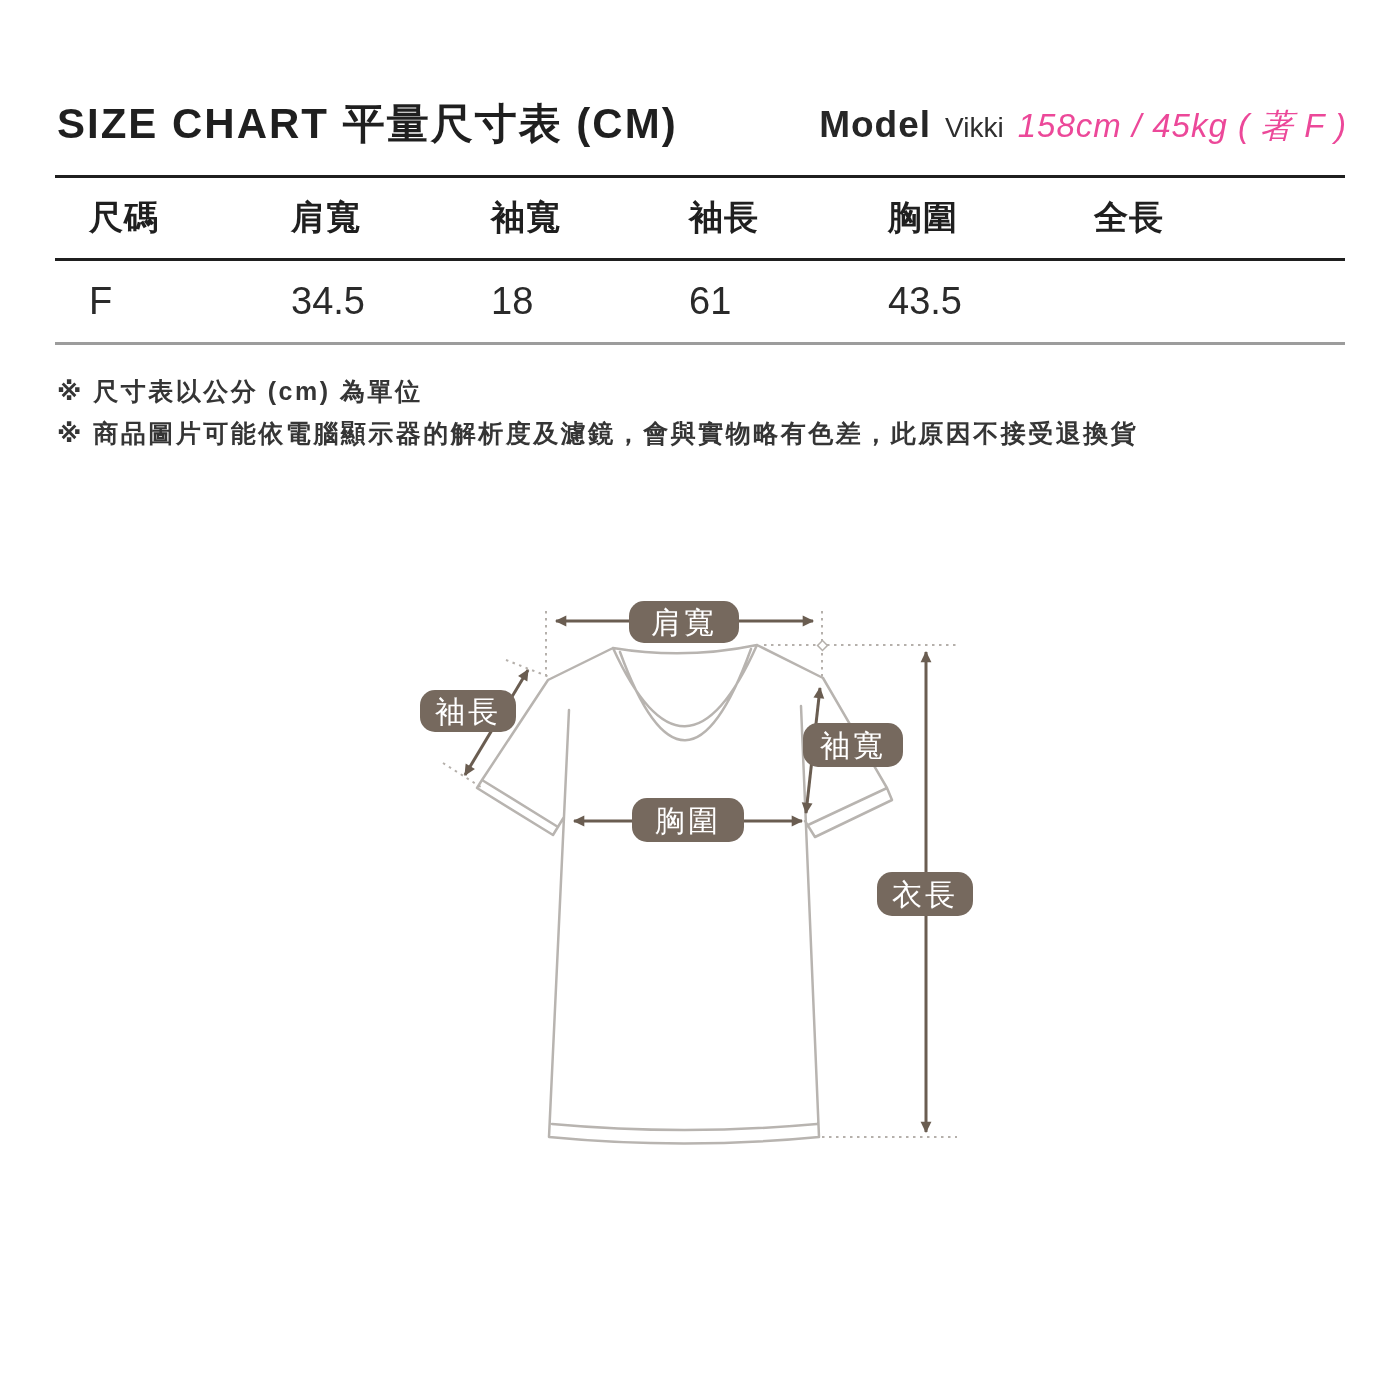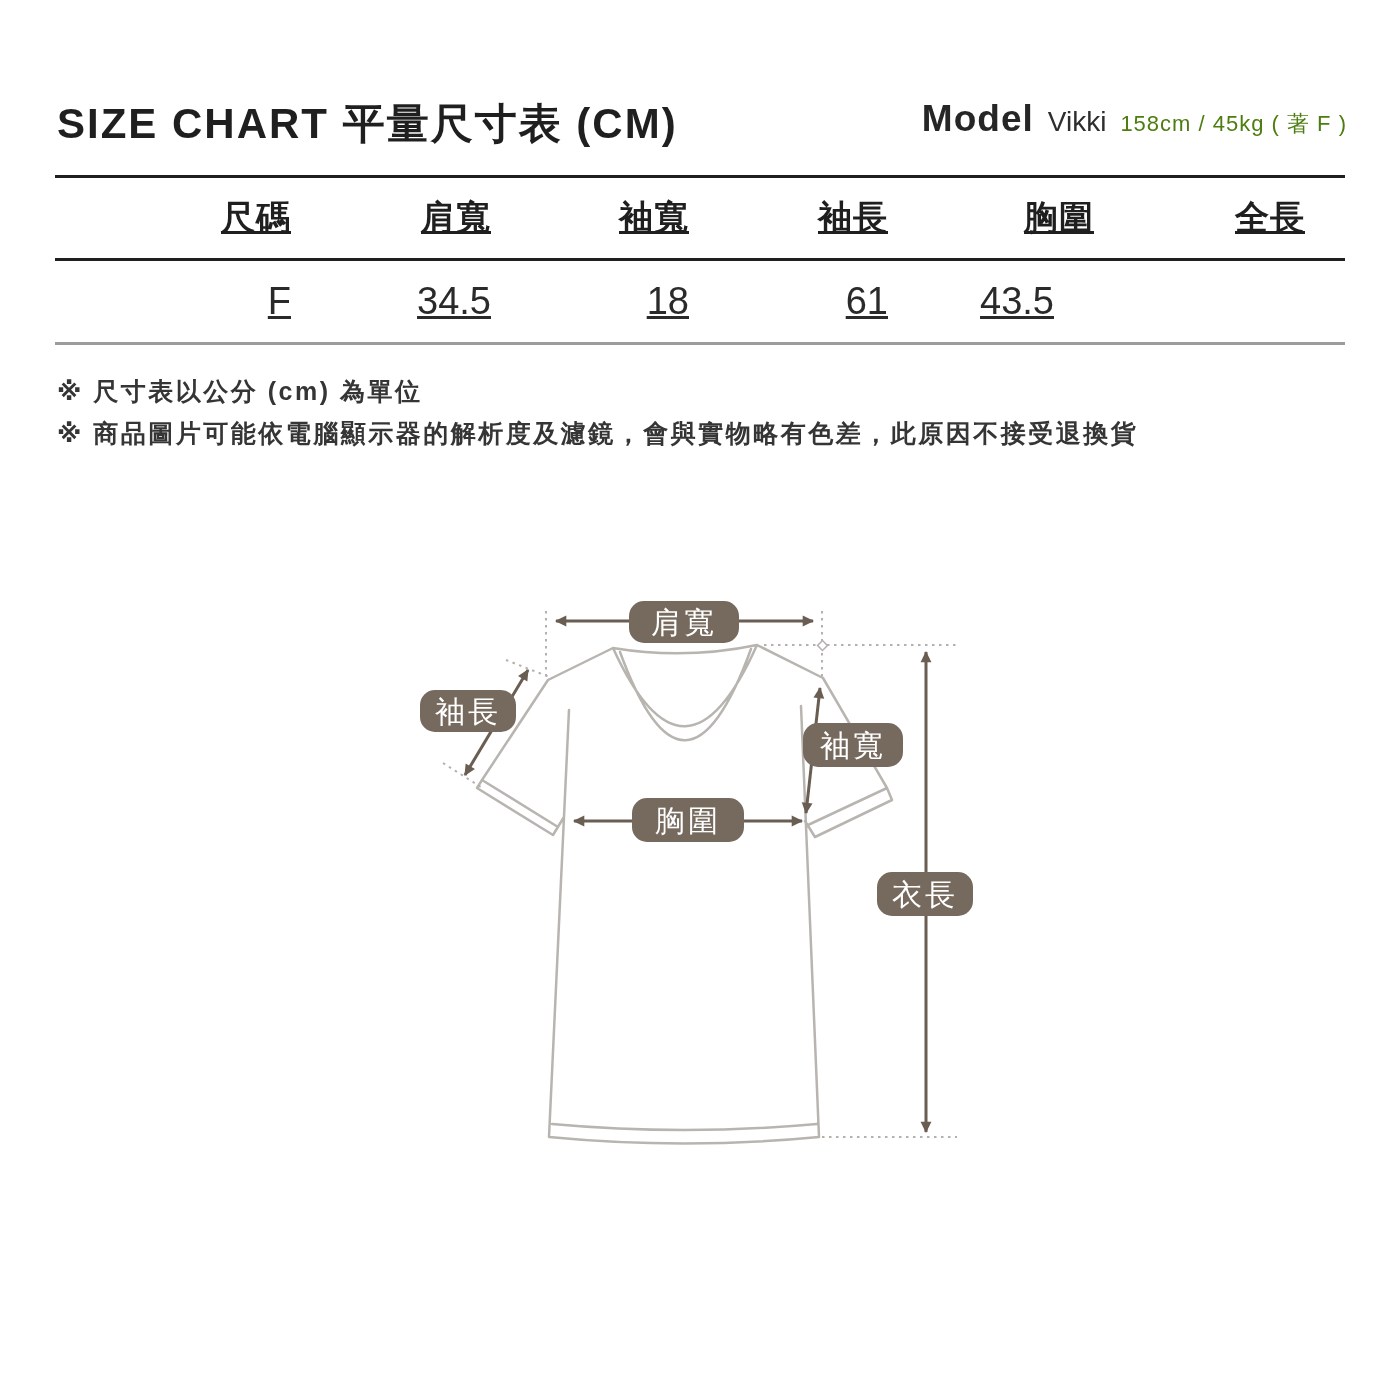--- a/index.html
+++ b/index.html
@@ -6,38 +6,38 @@
   .canvas{
     position:relative;width:1400px;height:1400px;background:#ffffff;
     font-family:"Liberation Sans","DejaVu Sans",sans-serif;color:#1f1f1f;overflow:hidden;margin-top:40px;
   }
   
   .page-title{
     position:absolute;left:57px;top:56px;
     font-size:42px;font-weight:700;letter-spacing:2px;color:#1f1f1f;white-space:nowrap;
   }
   .model-row{
-    position:absolute;right:53px;top:58px;
+    position:absolute;right:53px;top:64px;
     display:flex;align-items:baseline;gap:14px;white-space:nowrap;
   }
   .model-label{font-size:37px;font-weight:700;letter-spacing:1px;color:#262626;}
   .model-name{font-size:28px;font-weight:400;color:#2e2e2e;}
-  .model-stats{font-size:22px;font-weight:400;letter-spacing:1px;color:#4d7c0f;}
+  .model-stats{font-size:33px;font-weight:400;letter-spacing:1px;color:#ec4899;font-style:italic;}
   
   .size-table{
     position:absolute;left:55px;top:135px;width:1290px;
     border-top:3px solid #1f1f1f;
   }
   .table-row{
     display:grid;grid-template-columns:236px 200px 198px 199px 206px 251px;
     align-items:center;
   }
   .table-row.head{height:80px;border-bottom:3px solid #1f1f1f;}
   .table-row.body{height:81px;border-bottom:3px solid #9c9c9c;}
-  .cell{text-align:right;text-decoration:underline;}
+  .cell{text-align:left;}
   .head .cell{font-size:34px;font-weight:700;letter-spacing:1px;}
   .body .cell{font-size:38px;font-weight:400;color:#2a2a2a;}
   .cell.c0{padding-left:34px;}
   .cell.c5{padding-right:40px;}
   
   .notes{position:absolute;left:57px;top:338px;}
   .note-line{
     font-size:25px;letter-spacing:2.5px;color:#353535;
     line-height:26px;margin-bottom:16px;white-space:nowrap;font-weight:bold;
   }

